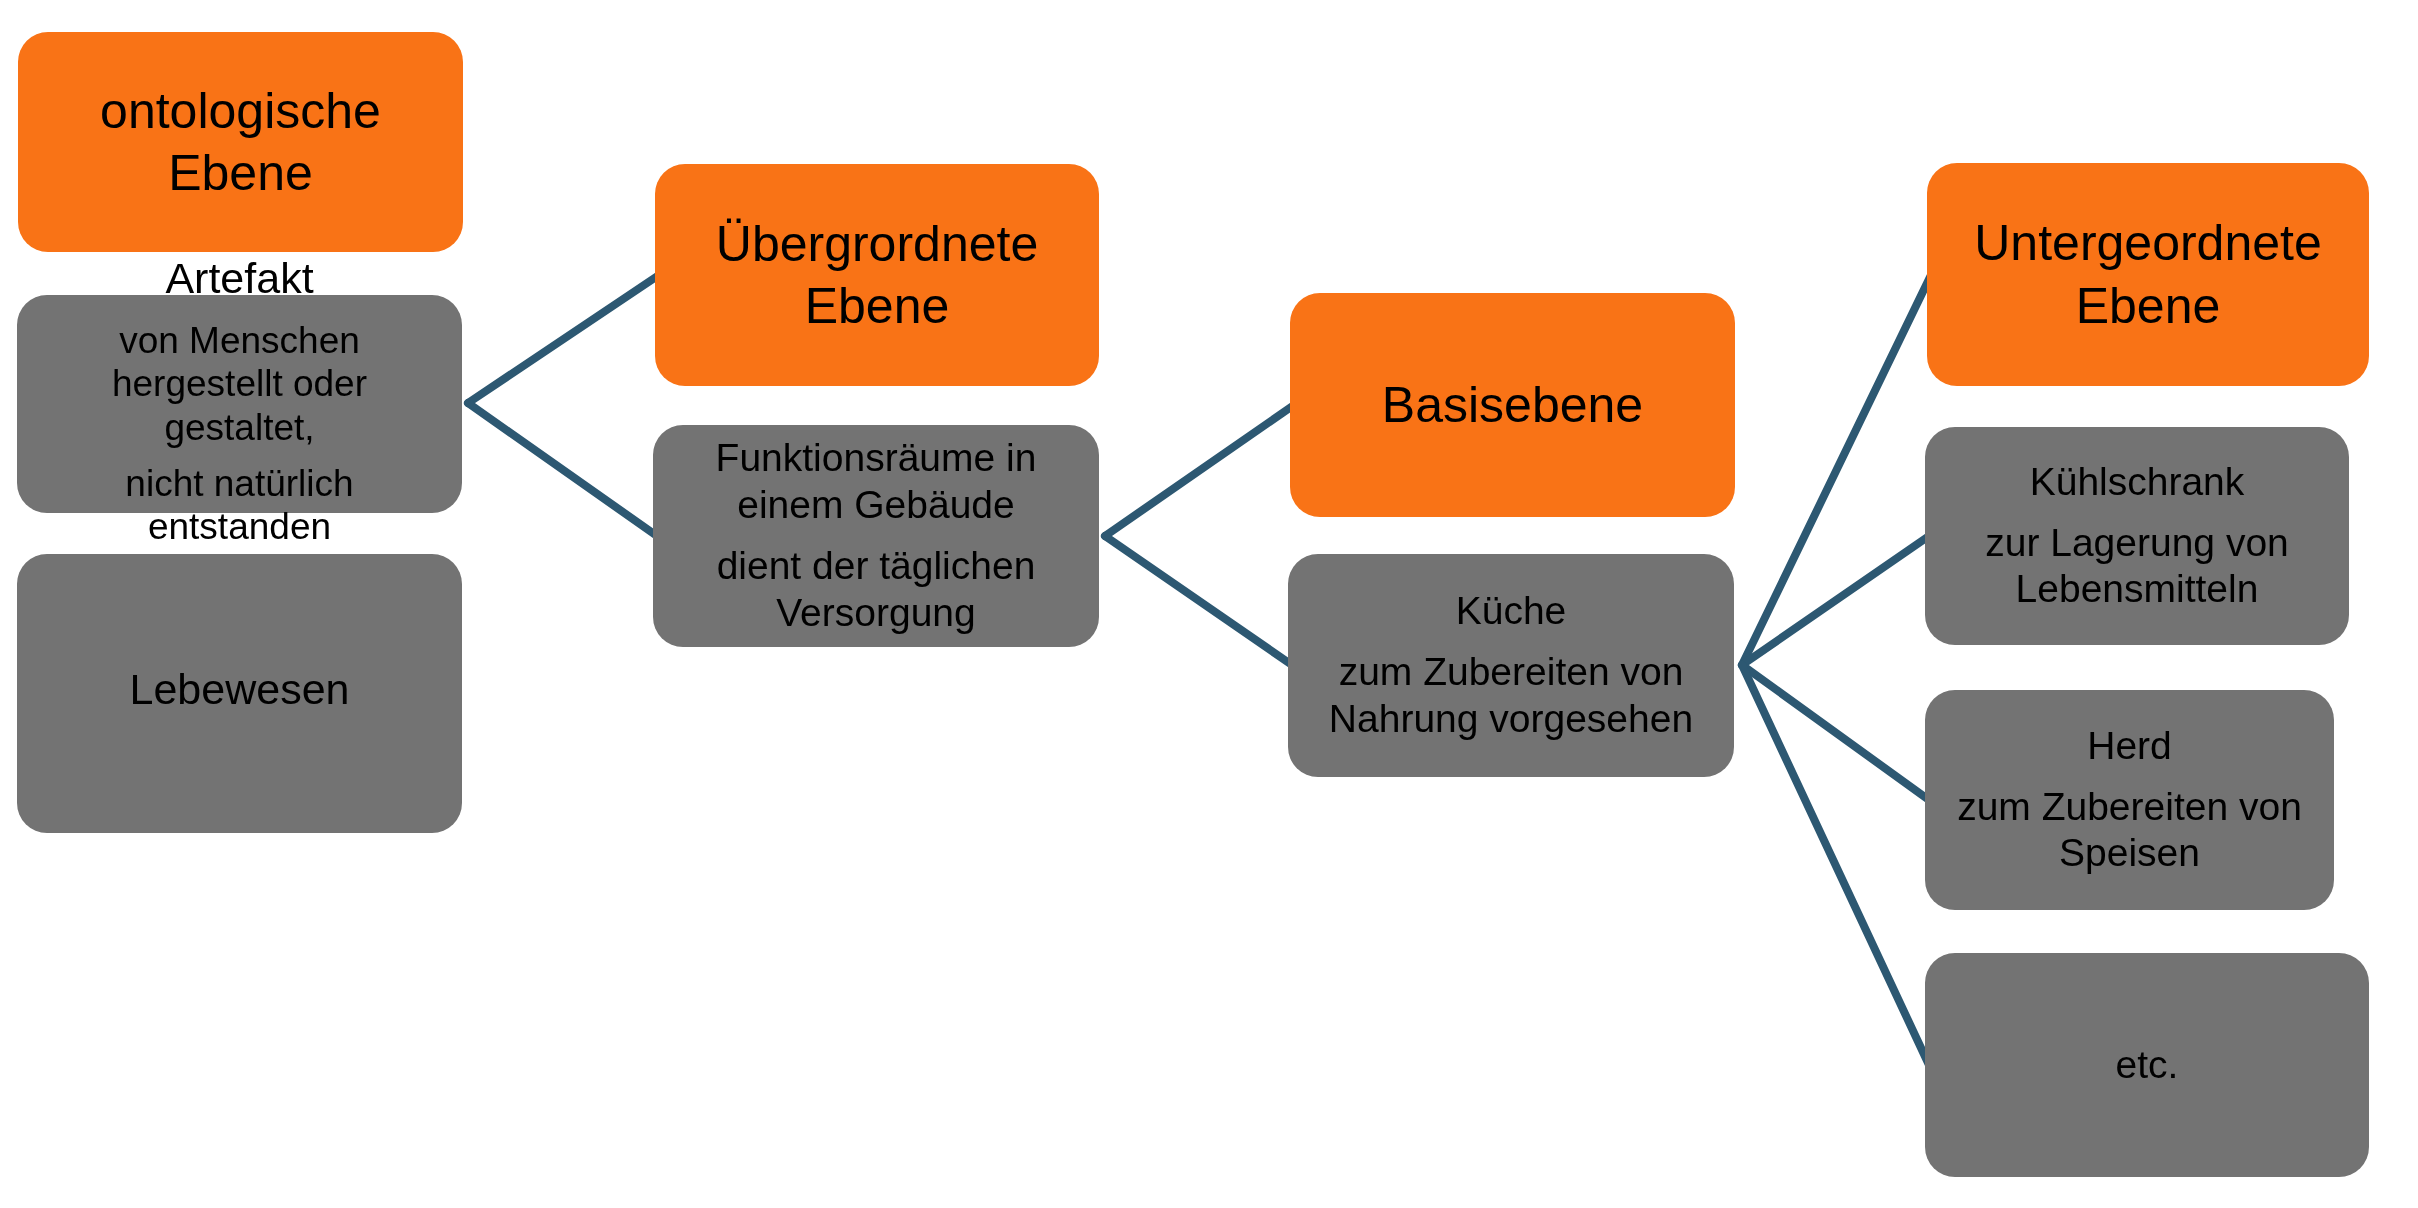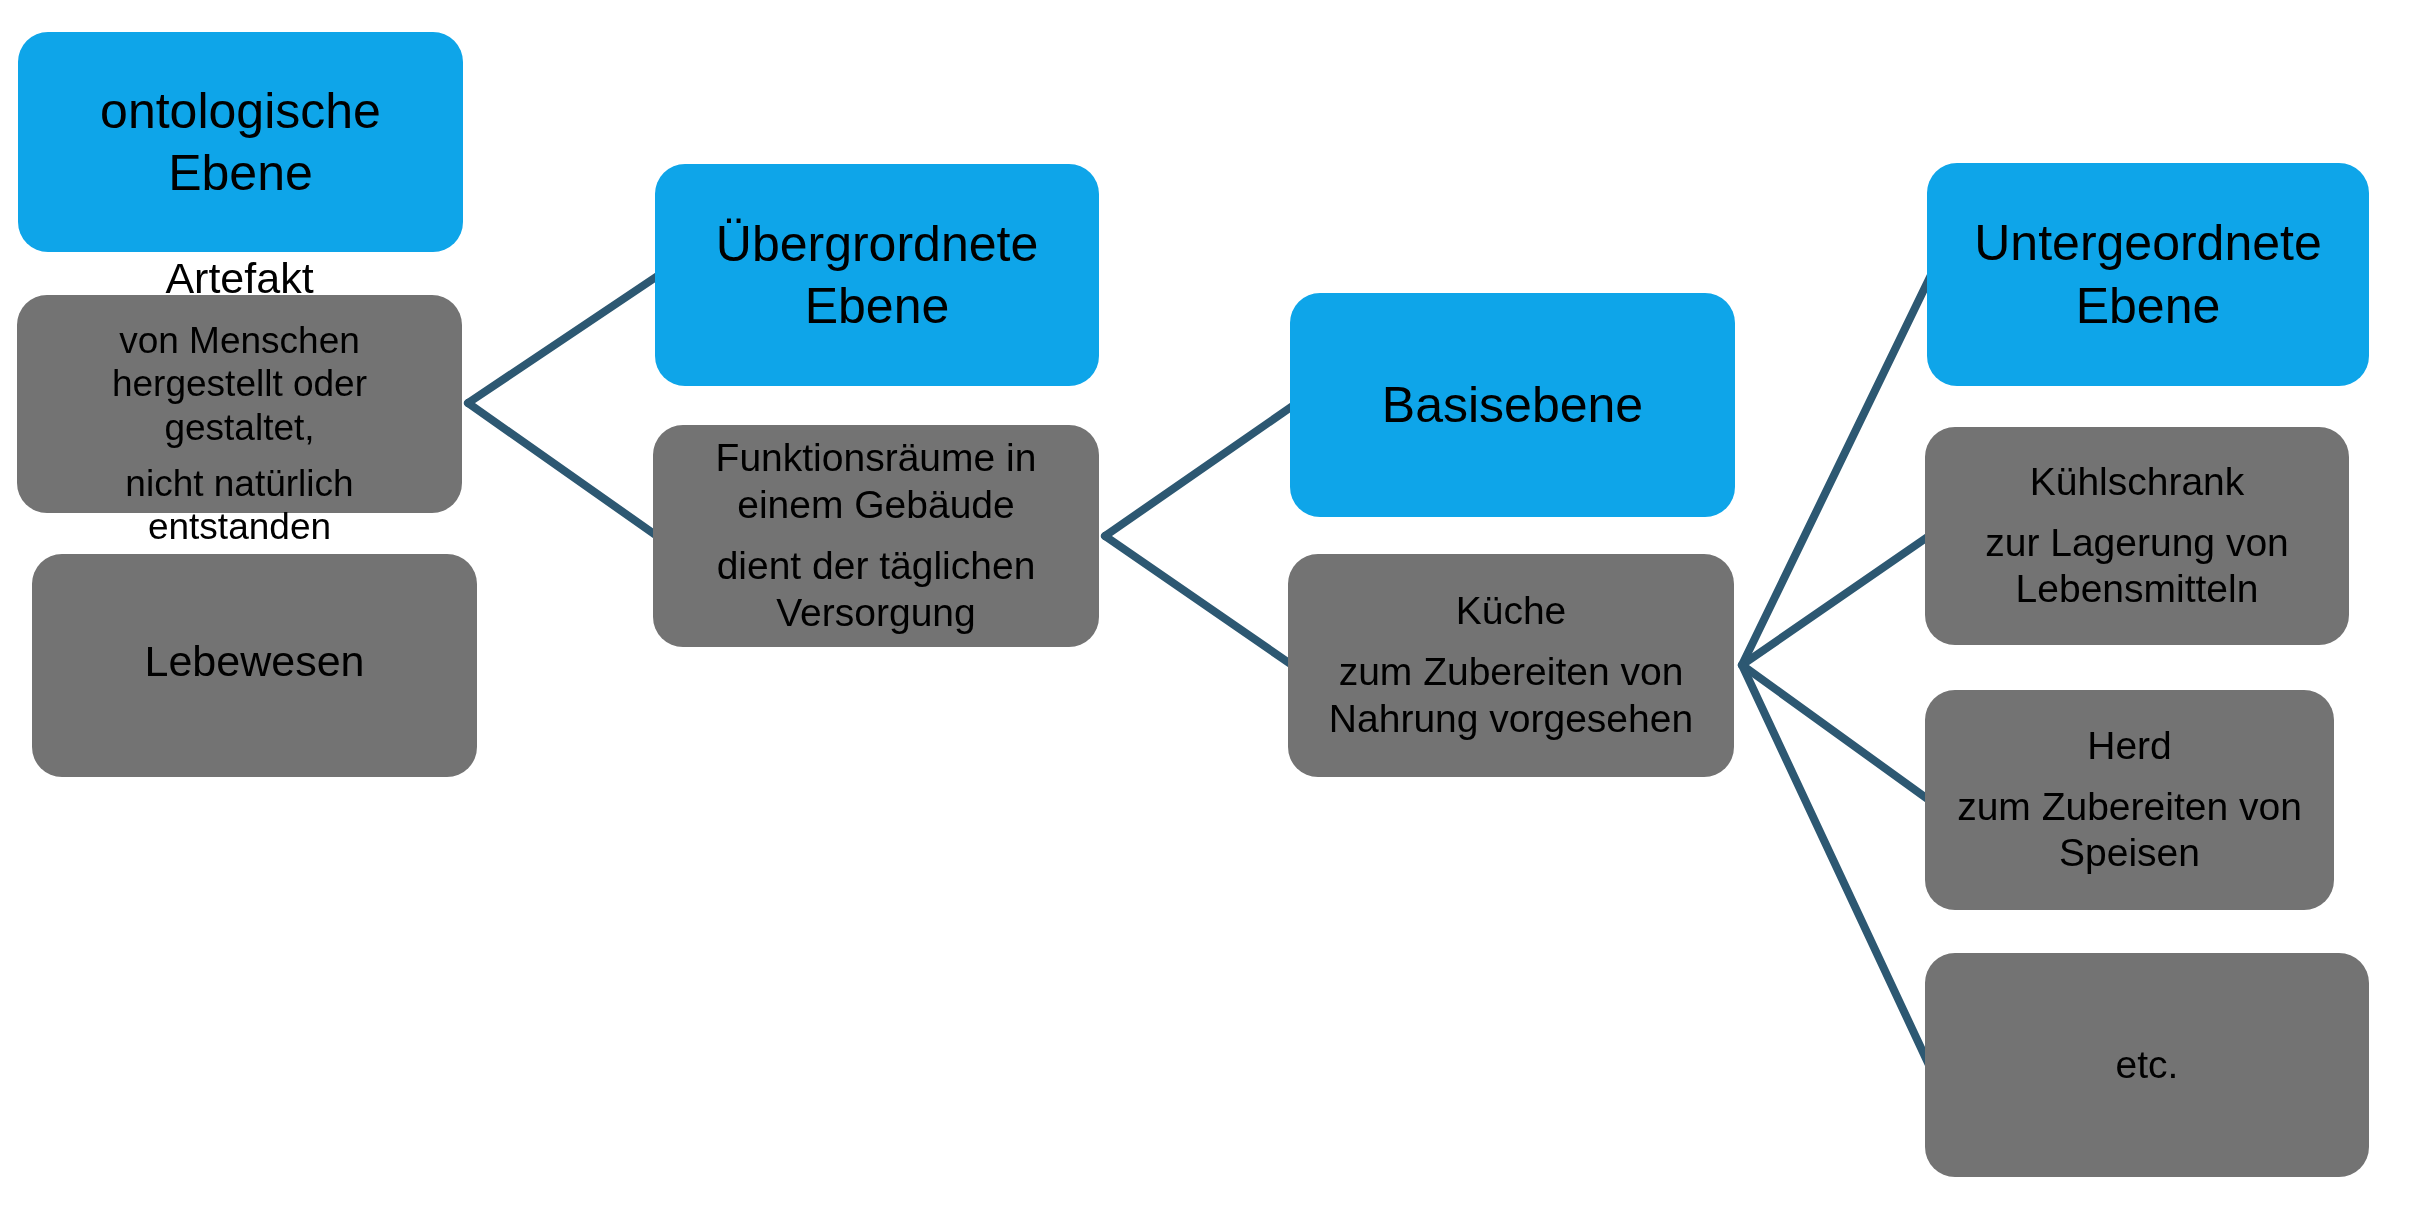--- a/index.html
+++ b/index.html
@@ -32,21 +32,21 @@
     position: absolute;
     border-radius: 30px;
     display: flex;
     flex-direction: column;
     align-items: center;
     justify-content: center;
     text-align: center;
     padding: 0 22px;
     box-sizing: border-box;
   }
-  .node.level { background: #0ea5e9; }
+  .node.level { background: #f97316; }
   .node.item  { background: #737373; }
 
   .title-xl {
     font-size: 50px;
     line-height: 1.25;
     white-space: pre-line;
   }
   .title-lg {
     font-size: 43px;
     line-height: 1.2;
@@ -88,21 +88,21 @@
 Ebene</div>
   </div>
 
   <div class="node item" style="left:17px; top:295px; width:445px; height:218px;">
     <div class="title-lg">Artefakt</div>
     <div class="desc-sm">von Menschen hergestellt oder
 gestaltet,</div>
     <div class="desc-sm">nicht natürlich entstanden</div>
   </div>
 
-  <div class="node item" style="left:32px; top:554px; width:445px; height:223px;">
+  <div class="node item" style="left:17px; top:554px; width:445px; height:279px;">
     <div class="title-lg">Lebewesen</div>
   </div>
 
   <div class="node level" style="left:655px; top:164px; width:444px; height:222px;">
     <div class="title-xl">Übergrordnete
 Ebene</div>
   </div>
 
   <div class="node item" style="left:653px; top:425px; width:446px; height:222px;">
     <div class="desc-lg">Funktionsräume in

